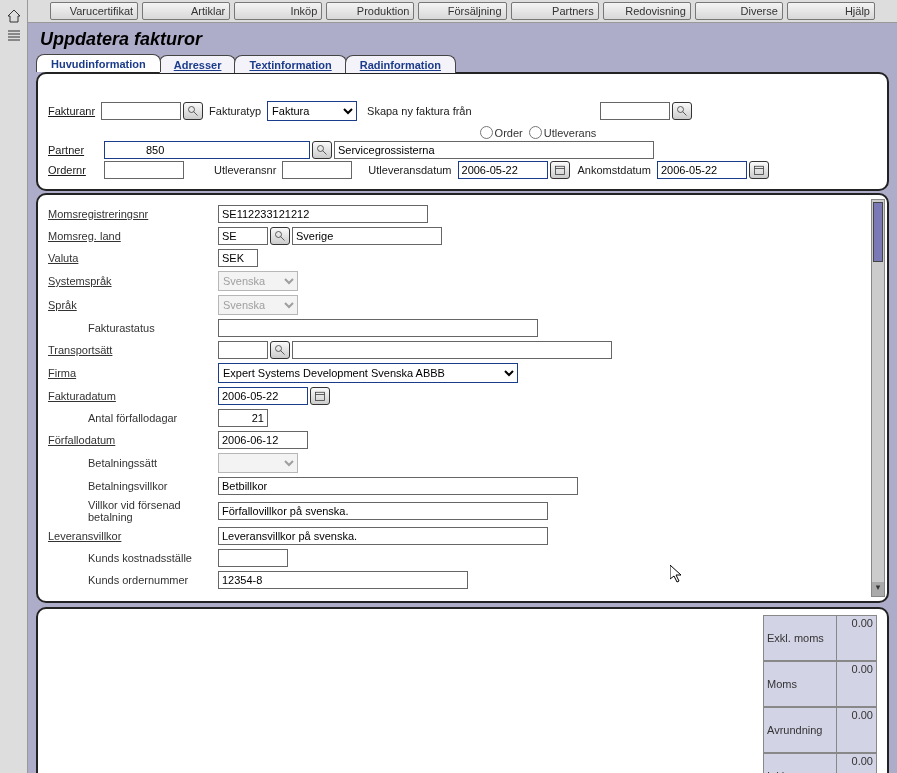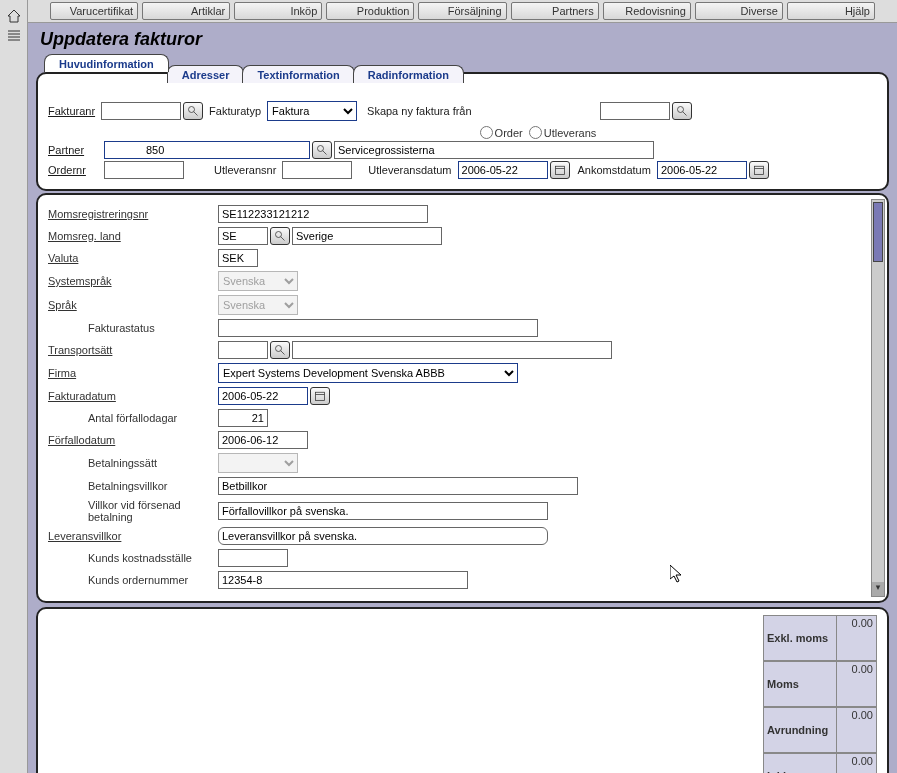--- a/index.html
+++ b/index.html
@@ -5,24 +5,24 @@
 * { box-sizing: border-box; margin: 0; padding: 0; font-family: Arial, Helvetica, sans-serif; }
 body { background: #fff; font-size: 11px; color: #333; }
 .app { display: flex; width: 897px; height: 773px; background: #aeadc9; }
 .left-rail { width: 28px; background: #ddd; border-right: 1px solid #999; padding-top: 4px; text-align: center; }
 .left-rail .icon { margin: 4px auto; width: 16px; height: 16px; }
 .main { flex: 1; display: flex; flex-direction: column; }
 .topmenu { display: flex; background: #ddd; padding: 2px 20px; border-bottom: 1px solid #999; }
 .topmenu .menu-item { flex:1; text-align:right; padding: 2px 4px; border: 1px solid #777; border-radius: 2px; margin: 0 2px; background: linear-gradient(#f4f4f4,#d8d8d8); font-size: 11px; cursor: pointer; white-space:nowrap; }
 .page { padding: 4px 8px 8px 8px; flex:1; display:flex; flex-direction:column; }
 h1.title { font-size: 18px; font-style: italic; font-weight: bold; color: #000000; margin: 2px 4px 4px 4px; }
-.tabs { display:flex; margin-left: 8px; }
+.tabs { display:flex; margin-left: 0; }
 .tab { padding: 3px 14px 2px 14px; border: 1px solid #444; border-bottom: none; border-top-left-radius: 8px; border-top-right-radius: 8px; margin-right: -2px; background: #f4f3fa; font-weight: bold; font-size: 11px; color: #1b3b8b; cursor:pointer; position:relative; }
 .tab.active { background: #fff; z-index: 2; }
-.tab:not(.active) { top:11px; }
+.tab:not(.active) { top:1px;text-decoration:underline; }
 .panel { background: #fff; border: 2px solid #222; border-radius: 10px; padding: 6px 10px 8px 10px; margin-bottom: 4px; }
 .upper { margin-bottom: 2px; }
 .row { display:flex; align-items:center; margin: 2px 0; flex-wrap: nowrap; }
 .lbl { text-decoration: underline; color: #1a1a1a; font-size: 11px; margin-right: 6px; white-space:nowrap; }
 .lbl.noline { text-decoration: none; }
 input.txt, .txt { height: 18px; border: 1px solid #666; background:#fff; padding: 1px 3px; font-size: 11px; }
 .ro { background: #d6d6d6; }
 .sel { height: 20px; border:1px solid #1b3b8b; background:#fff; font-size:11px; color:#000; }
 .sel.dis { background:#eee; color:#777; border-color:#999;}
 .btn-icon { width:20px; height:18px; border:1px solid #333; border-radius:3px; background: linear-gradient(#fafafa,#ccc); display:inline-flex; align-items:center; justify-content:center; cursor:pointer; margin:0 2px; }
@@ -35,21 +35,21 @@
 .drow .dlbl { width: 170px; text-decoration: underline; font-size: 11px; }
 .drow .dlbl.noline { text-decoration:none;padding-left:40px; }
 .scroll { position:absolute; right:2px; top:4px; bottom:4px; width:14px; background:#ccc; border:1px solid #888;}
 .scroll .thumb { position:absolute; left:1px; right:1px; top:2px; height:60px; background: #7a79b5; border:1px solid #444;}
 .scroll .arrow { position:absolute; left:0; right:0; height:14px; background:#aaa; text-align:center; font-size:9px;}
 .scroll .arrow.bot { bottom:0; }
 .footer { background:#fff; border:2px solid #222; border-radius:10px; padding:6px 10px; display:flex; justify-content:space-between; align-items:flex-end; min-height:72px;}
 .actions button { border:2px solid #222; border-radius:10px; background:#e9e8f6; font-weight:bold; font-size:10px; padding:1px 10px; margin-right:14px; cursor:pointer; }
 .totals { font-size:11px; }
 .totals .trow { display:flex; }
-.totals .tlbl { width:74px; text-align:left; background:#d3d3e6; border:1px solid #888; padding:16px 3px;font-weight:bold;}
+.totals .tlbl { width:74px; text-align:left; background:#d3d3e6; border:1px solid #888; padding:16px 3px;}
 .totals .tval { width:40px; text-align:right; background:#d3d3e6; border:1px solid #888; border-left:none; padding:1px 3px;}
 .cursor { position:absolute; pointer-events:none;}
 </style>
 </head>
 <body>
 
 <div class="app">
   <div class="left-rail">
     <div class="icon">
       <svg viewBox="0 0 16 16">
@@ -237,21 +237,21 @@
             <input class="txt" style="width: 360px;" value="Betbillkor">
             </div>
 
           <div class="drow">
               <span class="dlbl noline">Villkor vid försenad betalning</span>
             <input class="txt" style="width: 330px;" value="Förfallovillkor på svenska.">
             </div>
 
           <div class="drow">
               <span class="dlbl">Leveransvillkor</span>
-            <input class="txt" style="width: 330px; border-radius: 6px;" value="Leveransvillkor på svenska.">
+            <input class="txt" style="width: 330px;" value="Leveransvillkor på svenska.">
             </div>
 
           <div class="drow">
               <span class="dlbl noline">Kunds kostnadsställe</span>
             <input class="txt" style="width: 70px;" value="">
             </div>
 
           <div class="drow">
               <span class="dlbl noline">Kunds ordernummer</span>
             <input class="txt" style="width: 250px;" value="12354-8">

